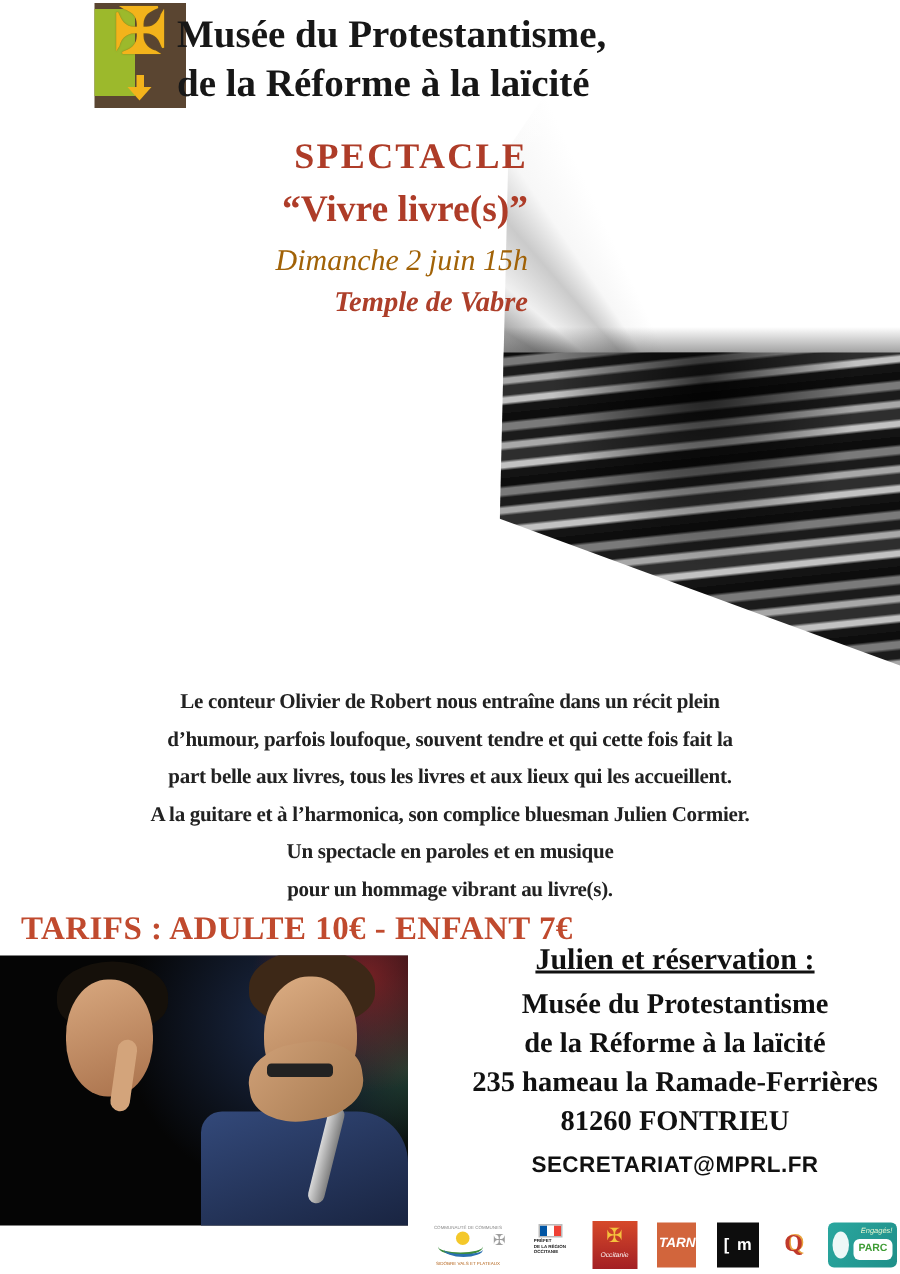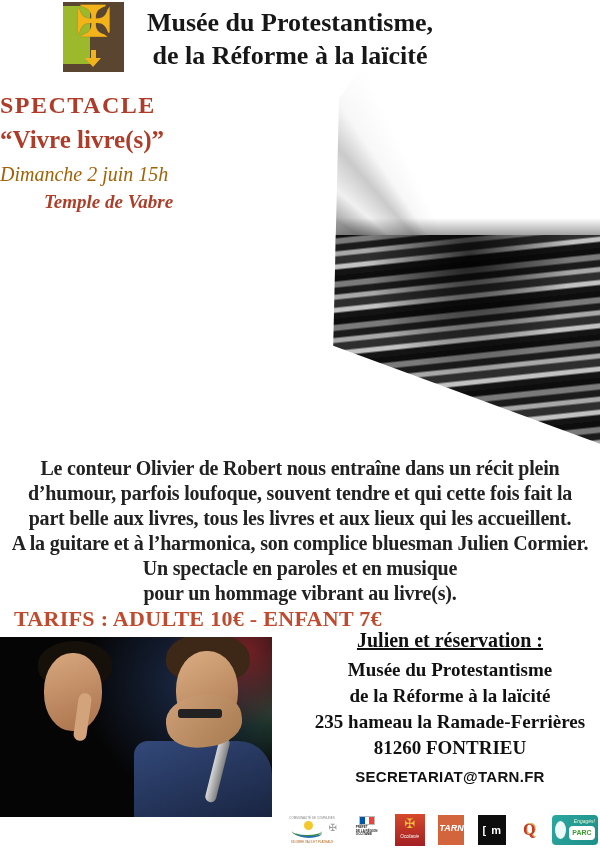--- a/index.html
+++ b/index.html
@@ -15,21 +15,21 @@
     background:#5a4531; z-index:3; }
   .mlogo .green { position:absolute; left:0; top:4px; width:27px; height:58px; background:#9cb92c; }
   .mlogo .cross { position:absolute; left:0; top:-4px; width:61px; text-align:center;
     font-size:42px; line-height:48px; color:#f3b31b; font-weight:bold;
     text-shadow:0 0 1px #8a6a10; }
   .mlogo .arrow-stem { position:absolute; left:28px; top:48px; width:5px; height:9px; background:#f3b31b; }
   .mlogo .arrow-head { position:absolute; left:22px; top:56px; width:0; height:0;
     border-left:8px solid transparent; border-right:8px solid transparent; border-top:9px solid #f3b31b; }
 
   .header-title { position:absolute; left:118px; top:6px; width:344px; z-index:3;
-    text-align:center; font-weight:bold; font-size:26px; line-height:33px; color:#171717; }
+    text-align:left; font-weight:bold; font-size:26px; line-height:33px; color:#171717; }
 
   
   .books { position:absolute; left:310px; top:22px; width:290px; height:426px; z-index:1;
     clip-path:polygon(10% 18%, 28% 0%, 100% 1%, 100% 99%, 8% 76%); }
   .books .fan { position:absolute; left:0; right:0; top:0; height:54%;
     background:
       conic-gradient(from 233deg at 58% 125%,
         #ffffff 0deg, #d2d2d2 7deg, #f4f4f4 13deg, #c4c4c4 21deg, #efefef 28deg,
         #b9b9b9 36deg, #eaeaea 43deg, #aeaeae 52deg, #e8e8e8 59deg, #a5a5a5 69deg,
         #f0f0f0 77deg, #cacaca 86deg, #f7f7f7 93deg, #ffffff 102deg); }
@@ -38,33 +38,33 @@
   .books .stack { position:absolute; left:0; right:0; top:50%; bottom:0;
     background:
       radial-gradient(ellipse at 55% 10%, rgba(0,0,0,.75), rgba(0,0,0,0) 45%),
       repeating-linear-gradient(174deg,
         #0d0d0d 0 5px, #7a7a7a 7px 11px, #1b1b1b 13px 18px,
         #a8a8a8 20px 23px, #2e2e2e 25px 31px, #c2c2c2 33px 36px, #141414 38px 43px); }
   .books .seam { position:absolute; left:0; right:0; top:46%; height:10%;
     background:linear-gradient(180deg, rgba(255,255,255,0), rgba(40,40,40,.55), rgba(0,0,0,0)); }
 
   
-  .event { position:absolute; left:0; top:92px; width:352px; z-index:2; text-align:left; }
+  .event { position:absolute; left:0; top:92px; width:352px; z-index:2; text-align:right; }
   .event .kind { font-size:24px; font-weight:bold; letter-spacing:1.5px; color:#ae3c28; }
   .event .title { font-size:25px; font-weight:bold; color:#ae3c28; margin-top:7px; }
   .event .date { font-size:20px; font-style:italic; color:#a16207; margin-top:9px; }
   .event .venue { font-size:19px; font-style:italic; font-weight:bold; color:#ad3f2a; margin-top:5px;padding-left:44px; }
 
   
   .story { position:absolute; left:0; top:221px; width:368px; z-index:2; text-align:center;
     font-style:italic; font-size:21px; line-height:28.5px; color:#3d3d3d; }
 
   
   .descr { position:absolute; left:0; top:456px; width:600px; z-index:2; text-align:center;
-    font-weight:bold; font-size:20px; letter-spacing:-0.2px; line-height:25px; color:#222222; }
+    font-weight:bold; font-size:14px; letter-spacing:-0.2px; line-height:25px; color:#222222; }
 
   
   .pricing { position:absolute; left:14px; top:606px; z-index:2;
     font-weight:bold; font-size:22px; letter-spacing:.3px; color:#c04a2e; }
 
   
   .photo { position:absolute; left:0; top:637px; width:272px; height:180px; overflow:hidden;
     background:
       radial-gradient(circle at 90% 8%, rgba(140,35,35,.8), rgba(0,0,0,0) 26%),
       radial-gradient(circle at 100% 42%, rgba(45,90,65,.6), rgba(0,0,0,0) 22%),
@@ -181,21 +181,21 @@
     <div class="p2-hands"></div>
     <div class="p2-harmonica"></div>
   </div>
 
   <div class="contact">
     <div class="heading">Julien et réservation :</div>
     <div class="addr pre">Musée du Protestantisme
 de la Réforme à la laïcité
 235 hameau la Ramade-Ferrières
 81260 FONTRIEU</div>
-    <div class="email">SECRETARIAT@TARN.FR</div>
+    <div class="email">SECRETARIAT@MPRL.FR</div>
   </div>
 
 
   <div class="partners">
     <div class="lg lg-com">
       <div class="t">COMMUNAUTÉ DE COMMUNES</div>
       <div class="sun"></div>
       <div class="arc1"></div>
       <div class="arc2"></div>
       <div class="cx">✠</div>

